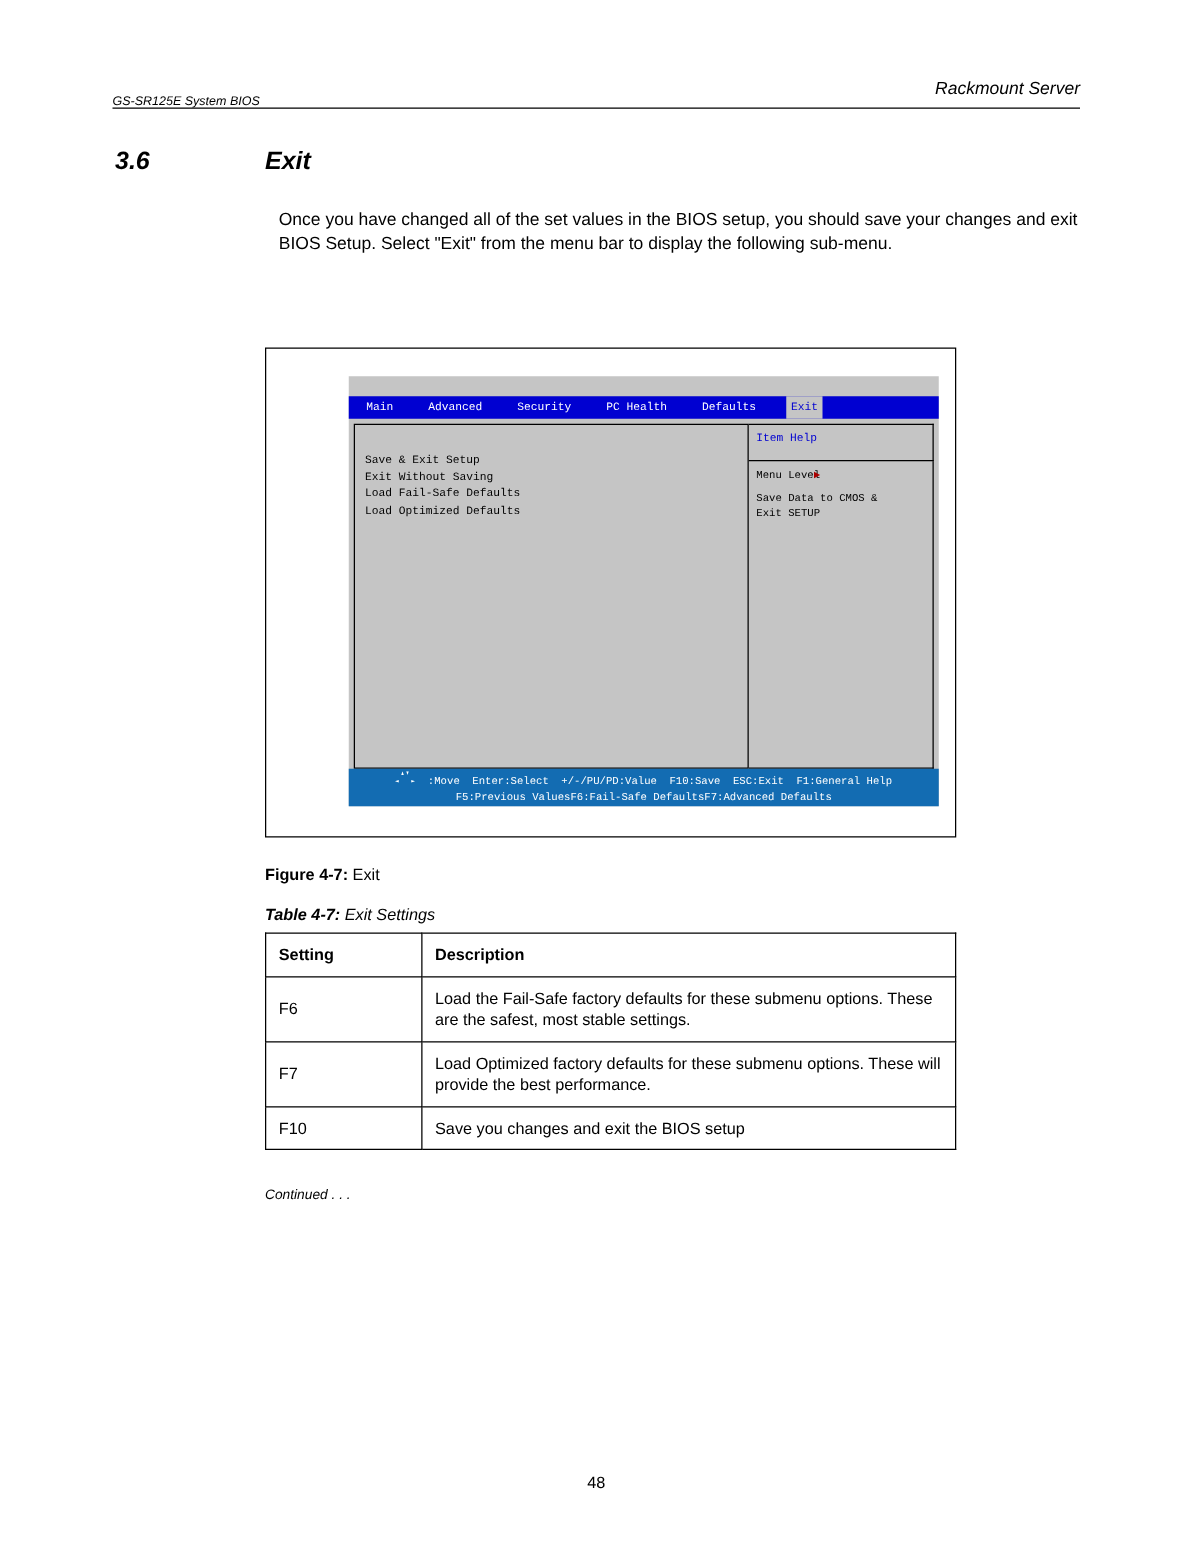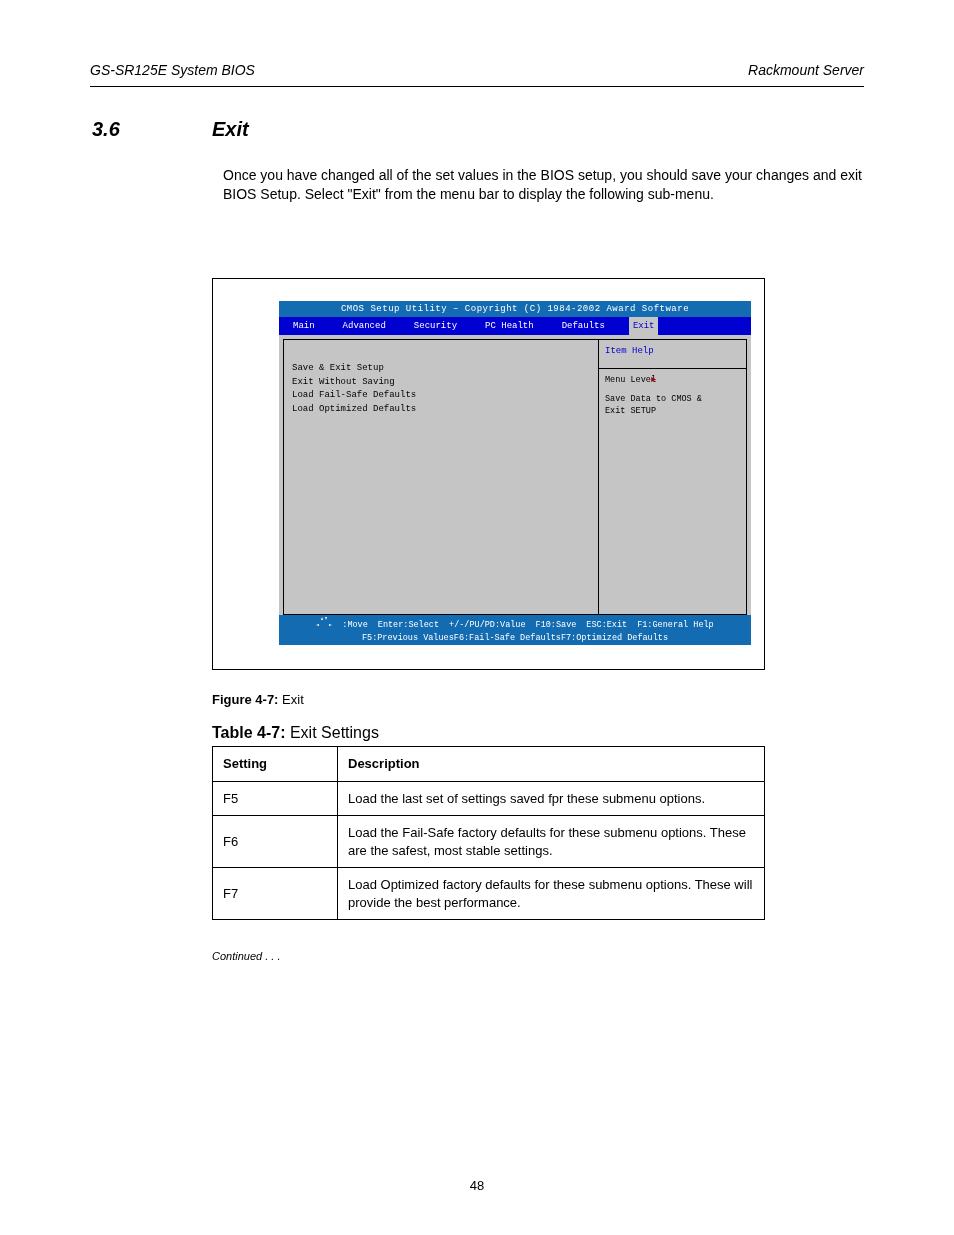--- a/index.html
+++ b/index.html
@@ -23,22 +23,22 @@
   .header-line {
     position: absolute;
     left: 90px;
     right: 90px;
     top: 86px;
     border-bottom: 1.5px solid #000;
   }
   .header-left {
     position: absolute;
     left: 90px;
-    top: 62px;
-    font-size: 14px;
+    top: 76px;
+    font-size: 10px;
     font-style: italic;
   }
   .header-right {
     position: absolute;
     right: 90px;
     top: 62px;
     font-size: 14px;
     font-style: italic;
   }
   .section-label {
@@ -198,21 +198,22 @@
     position: absolute;
     left: 212px;
     top: 692px;
     font-size: 13px;
   }
   .figure-caption .fb { font-weight: bold; }
   .table-title {
     position: absolute;
     left: 212px;
     top: 724px;
-    font-size: 16px;
+    font-size: 13px;
+    font-style: italic;
   }
   .table-title .tb { font-weight: bold; }
   .settings-table {
     position: absolute;
     left: 212px;
     top: 746px;
     border-collapse: collapse;
     width: 553px;
     font-size: 13px;
   }
@@ -250,21 +251,20 @@
   <div class="header-right">Rackmount Server</div>
   <div class="header-line"></div>
 
   <div class="section-label">3.6</div>
   <div class="section-title">Exit</div>
 
   <div class="intro-para">Once you have changed all of the set values in the BIOS setup, you should save your changes and exit BIOS Setup. Select "Exit" from the menu bar to display the following sub-menu.</div>
 
   <div class="figure-box">
     <div class="bios-window">
-      <div class="bios-title">CMOS Setup Utility – Copyright (C) 1984-2002 Award Software</div>
       <div class="bios-tabs">
         <span class="bios-tab">Main</span>
         <span class="bios-tab">Advanced</span>
         <span class="bios-tab">Security</span>
         <span class="bios-tab">PC Health</span>
         <span class="bios-tab">Defaults</span>
         <span class="bios-tab active">Exit</span>
       </div>
       <div class="bios-body">
         <div class="bios-main">
@@ -319,21 +319,21 @@
             <span class="fcell">:Move</span>
             <span class="fcell">Enter:Select</span>
             <span class="fcell">+/-/PU/PD:Value</span>
             <span class="fcell">F10:Save</span>
             <span class="fcell">ESC:Exit</span>
             <span class="fcell">F1:General Help</span>
           </div>
           <div style="display:flex; ">
             <span class="fcell">F5:Previous Values</span>
             <span class="fcell">F6:Fail-Safe Defaults</span>
-            <span class="fcell">F7:Optimized Defaults</span>
+            <span class="fcell">F7:Advanced Defaults</span>
           </div>
         </div>
       </div>
     </div>
   </div>
 
   <div class="figure-caption">
     <span class="fb">Figure 4-7:</span><span> Exit</span>
   </div>
 
@@ -343,30 +343,30 @@
 
   <table class="settings-table">
     <thead>
       <tr>
         <th>Setting</th>
         <th>Description</th>
       </tr>
     </thead>
     <tbody>
       <tr>
-        <td>F5</td>
-        <td>Load the last set of settings saved fpr these submenu options.</td>
-      </tr>
-      <tr>
         <td>F6</td>
         <td>Load the Fail-Safe factory defaults for these submenu options. These are the safest, most stable settings.</td>
       </tr>
       <tr>
         <td>F7</td>
         <td>Load Optimized factory defaults for these submenu options. These will provide the best performance.</td>
       </tr>
+      <tr>
+        <td>F10</td>
+        <td>Save you changes and exit the BIOS setup</td>
+      </tr>
     </tbody>
   </table>
 
   <div class="continued">Continued . . .</div>
 
   <div class="page-number">48</div>
 </div>
 
 </body></html>

